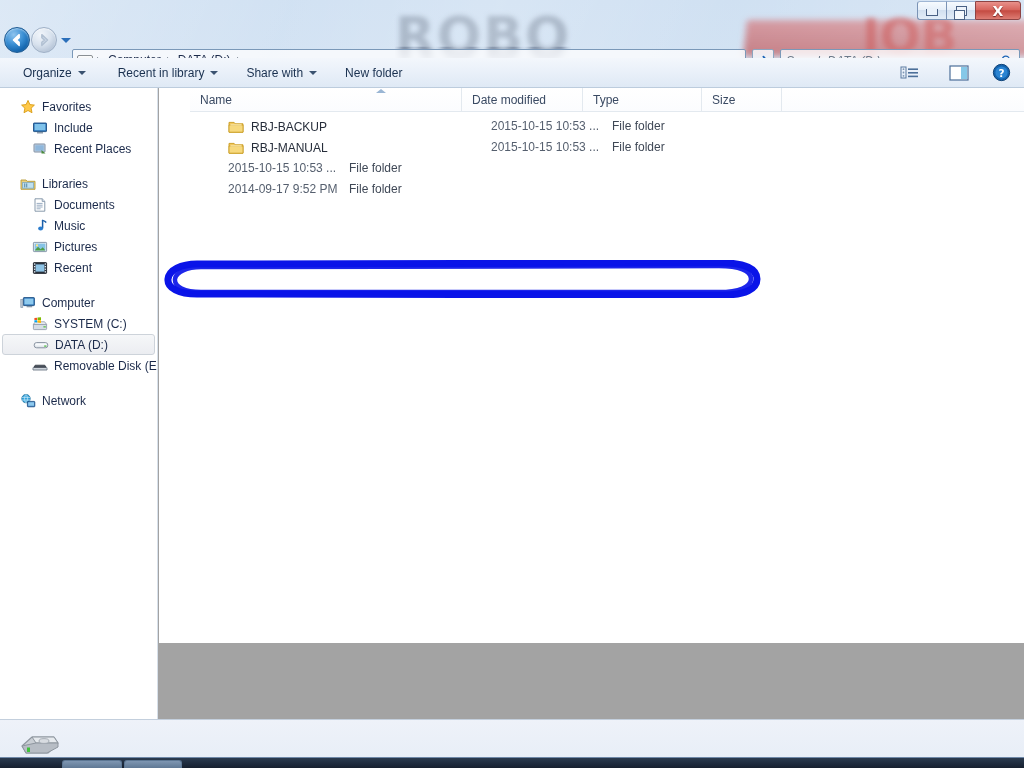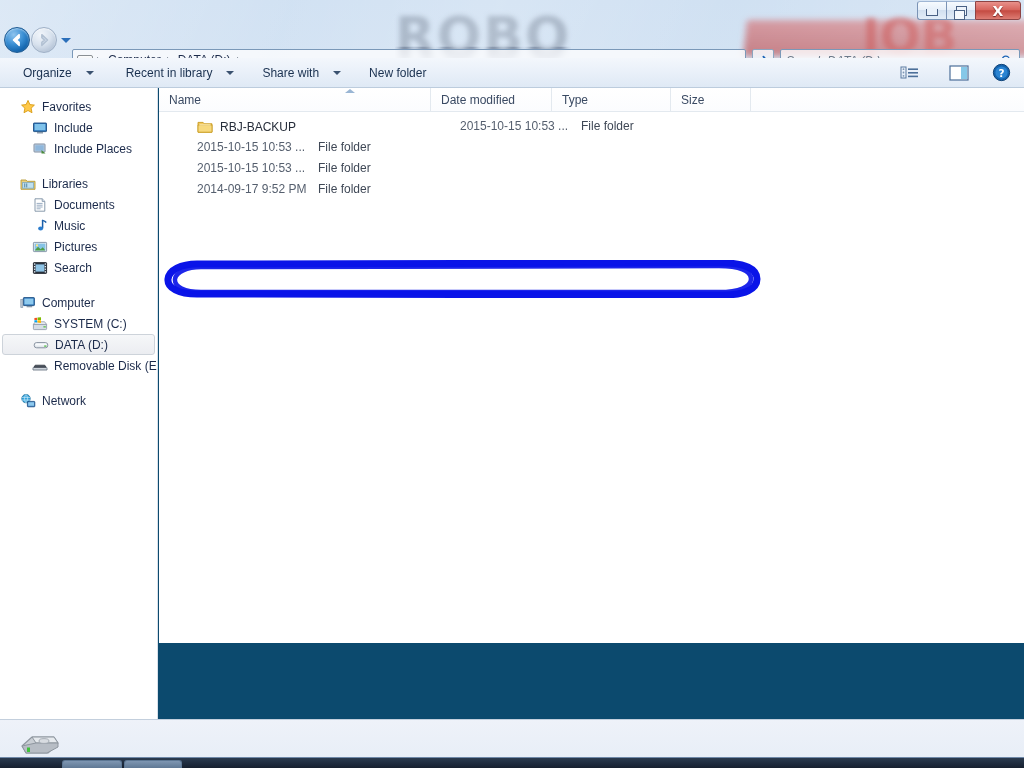--- a/index.html
+++ b/index.html
@@ -263,40 +263,39 @@
     display: flex; align-items: center;
   }
   .cmd {
     display: flex; align-items: center;
     height: 24px;
     padding: 0 9px;
     font-size: 12px;
     color: #19304f;
     border-radius: 3px;
     white-space: nowrap;
-    gap: 8px;
   }
   .cmd .car {
     width: 0; height: 0;
     border-left: 4px solid transparent;
     border-right: 4px solid transparent;
     border-top: 4px solid #3a5270;
     margin-left: 6px;
   }
   #cmdright {
     margin-left: auto; display: flex; align-items: center; gap: 2px; padding-right: 10px;
   }
   .viewbtn { display: flex; align-items: center; height: 24px; padding: 0 3px; }
 
   
   #body {
     position: absolute;
     left: 0; top: 88px;
     width: 1024px; height: 631px;
-    background: #0c4a6e;
+    background: #a3a3a3;
   }
   #navpane {
     position: absolute;
     left: 0; top: 0; width: 158px; height: 631px;
     background: #ffffff;
     border-right: 1px solid #d7e0ea;
     padding-top: 8px;
     overflow: hidden;
   }
   .nav-group { margin-bottom: 14px; }
@@ -317,20 +316,21 @@
     padding-left: 30px;
     height: 21px;
   }
   .nav-ico { width: 16px; height: 16px; margin-right: 6px; flex: none; display:block; }
 
   #filepane {
     position: absolute;
     left: 159px; top: 0;
     width: 865px; height: 555px;
     background: #ffffff;
+    padding-left: 31px;
   }
   #colhdr {
     position: relative;
     height: 24px;
     background: linear-gradient(180deg,#ffffff 0%, #fbfcfe 100%);
     border-bottom: 1px solid #e3e9ef;
     display: flex;
   }
   .col {
     position: relative;
@@ -543,21 +543,21 @@
             <rect x="5" y="12" width="6" height="1.5" fill="#8a9aab"></rect>
           </svg>
           <span>Include</span>
         </div>
         <div class="nav-item child">
           <svg class="nav-ico" viewBox="0 0 16 16">
             <rect x="2" y="3" width="11" height="8" rx="0.6" fill="#cdd9e6" stroke="#6f8198" stroke-width="0.9"></rect>
             <rect x="3.2" y="4.2" width="8.6" height="5.6" fill="#8fb7dc"></rect>
             <path d="M9.5 9 l4 3.6 h-4 z" fill="#4a8a3c"></path>
           </svg>
-          <span>Include Places</span>
+          <span>Recent Places</span>
         </div>
       </div>
 
       <div class="nav-group">
         <div class="nav-item">
           <svg class="nav-ico" viewBox="0 0 16 16">
             <path d="M1 4 h5 l1.2 1.3 H15 v8 H1 Z" fill="#e8d07f" stroke="#b79a35" stroke-width="0.9"></path>
             <rect x="2.4" y="6.6" width="11.2" height="5.6" fill="#bfe0ef" stroke="#7fa8bd" stroke-width="0.8"></rect>
             <rect x="4" y="7.4" width="1.3" height="4" fill="#6d9cb4"></rect>
             <rect x="6" y="7.4" width="1.3" height="4" fill="#6d9cb4"></rect>
@@ -597,21 +597,21 @@
               <rect x="2" y="3.4" width="1.3" height="1.3"></rect>
                 <rect x="2" y="6" width="1.3" height="1.3"></rect>
               <rect x="2" y="8.6" width="1.3" height="1.3"></rect>
                 <rect x="2" y="11.2" width="1.3" height="1.3"></rect>
               <rect x="12.7" y="3.4" width="1.3" height="1.3"></rect>
                 <rect x="12.7" y="6" width="1.3" height="1.3"></rect>
               <rect x="12.7" y="8.6" width="1.3" height="1.3"></rect>
                 <rect x="12.7" y="11.2" width="1.3" height="1.3"></rect>
             </g>
           </svg>
-          <span>Search</span>
+          <span>Recent</span>
         </div>
       </div>
 
       <div class="nav-group">
         <div class="nav-item">
           <svg class="nav-ico" viewBox="0 0 16 16">
             <rect x="3.4" y="2.6" width="11" height="8" rx="0.6" fill="#2e73b8" stroke="#1d4f83" stroke-width="0.9"></rect>
             <rect x="4.4" y="3.6" width="9" height="5.8" fill="#8ecaee"></rect>
             <rect x="6.6" y="11" width="5.6" height="1.3" fill="#8a9aab"></rect>
             <rect x="0.8" y="4.6" width="2" height="8" fill="#bcc7d4" stroke="#8899ab" stroke-width="0.7"></rect>
@@ -688,20 +688,28 @@
                 <path d="M1 6 h14 v7.2 H1 Z" fill="#f7d97e" stroke="#c89a1d" stroke-width="0.8"></path>
                 <path d="M2.4 5.2 h11.2 v1.3 H2.4 Z" fill="#fae7a8"></path>
               </svg>
               <span>RBJ-BACKUP</span>
             </div>
             <div class="cell-date">2015-10-15 10:53 ...</div>
             <div class="cell-type">File folder</div>
             <div class="cell-size"></div>
           </div>
           <div class="row">
+            <div class="cell-name">
+              <svg class="folder-ico" viewBox="0 0 16 16">
+                <path d="M1 3.4 h5.1 l1.2 1.4 H15 v8.4 H1 Z" fill="#f3c95f" stroke="#c89a1d" stroke-width="0.9" stroke-linejoin="round"></path>
+                <path d="M1 6 h14 v7.2 H1 Z" fill="#f7d97e" stroke="#c89a1d" stroke-width="0.8"></path>
+                <path d="M2.4 5.2 h11.2 v1.3 H2.4 Z" fill="#fae7a8"></path>
+              </svg>
+              <span>RBJ-MANUAL</span>
+            </div>
             <div class="cell-date">2015-10-15 10:53 ...</div>
             <div class="cell-type">File folder</div>
             <div class="cell-size"></div>
           </div>
           <div class="row">
             <div class="cell-date">2015-10-15 10:53 ...</div>
             <div class="cell-type">File folder</div>
             <div class="cell-size"></div>
           </div>
           <div class="row">

